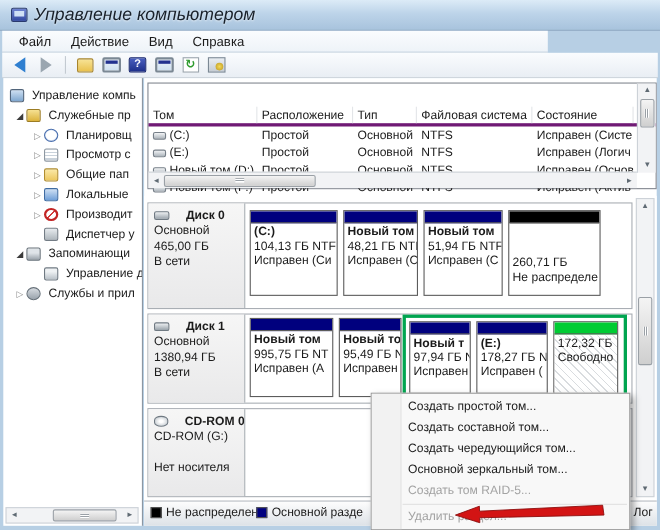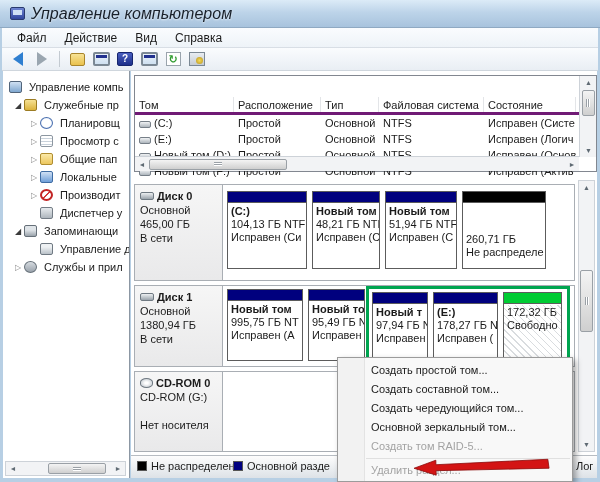--- a/index.html
+++ b/index.html
@@ -9,21 +9,21 @@
 
   
   .titlebar { position:absolute; left:0; top:0; width:600px; height:28px;
     background:linear-gradient(#dcebf7,#bdd4e9 45%,#a8c3dd); display:flex; align-items:center;
     border-bottom:1px solid #8fa9c2; }
   .app-icon { width:15px; height:13px; margin:0 6px 0 10px;
     background:linear-gradient(#6f84d2,#31479e); border:1px solid #2a3a6e; border-radius:2px; position:relative; }
   .app-icon:after { content:""; position:absolute; left:2px; top:2px; right:2px; height:5px; background:#cfe0f5; }
   .title { font-size:16px; color:#18202a; text-shadow:0 1px 2px #ffffffaa;font-style:italic; }
 
-  .menubar { position:absolute; left:2px; top:28px; width:596px; height:20px;
+  .menubar { position:absolute; left:2px; top:28px; width:496px; height:20px;
     background:linear-gradient(#fafcfe,#eef3f8); border-bottom:1px solid #d8dee5; display:flex; align-items:center; padding-left:6px; }
   .menu-item { font-size:12px; padding:2px 9px; cursor:default; }
 
   .toolbar { position:absolute; left:2px; top:48px; width:596px; height:23px;
     background:linear-gradient(#fafcfe,#e9eef4); border-bottom:1px solid #cfd6dd; display:flex; align-items:center; padding-left:6px; gap:4px; }
   .tbtn { width:20px; height:18px; display:flex; align-items:center; justify-content:center; }
   .tsep { width:1px; height:16px; background:#c3cad1; margin:0 3px; }
   .frame-ic { width:17px; height:14px; border:2px solid #7b8894; border-radius:2px; background:linear-gradient(#eaf2fa,#cfe0f0); position:relative; }
   .frame-ic:after { content:""; position:absolute; left:1px; top:1px; right:1px; height:3px; background:#22318f; }
   .help-ic { width:16px; height:14px; background:linear-gradient(#4a5fc0,#1d2f8a); border:1px solid #16256e; border-radius:2px; color:#fff; font-size:10px; font-weight:bold; text-align:center; line-height:12px; }
@@ -71,21 +71,21 @@
   .vrow .c { padding:0 4px; white-space:nowrap; overflow:hidden; }
   .c1 { width:99px; } .c2 { width:87px; } .c3 { width:58px; } .c4 { width:105px; } .c5 { width:92px; }
   .volic { display:inline-block; width:12px; height:7px; background:linear-gradient(#f0f2f4,#aeb6bd); border:1px solid #767f88; border-radius:2px; margin-right:3px; vertical-align:middle; }
   .vtv { position:absolute; right:0; top:0; width:17px; height:81px; background:#f2f3f5; border-left:1px solid #cdd2d8; }
   .vtv .sarrow { width:17px; }
   .vth { position:absolute; left:0; bottom:0; right:17px; height:15px; background:#f2f3f5; border-top:1px solid #cdd2d8; display:flex; align-items:center; }
 
   .diskarea { position:absolute; left:0; right:0; top:107px; bottom:23px; background:#fff; }
   .drow { position:absolute; left:3px; width:441px; border:1px solid #a9aeb4; background:#fff; display:flex; }
   .dlabel { width:88px; flex:0 0 88px; background:linear-gradient(#f6f6f6,#e9e9ea); border-right:1px solid #a9aeb4; padding:4px 5px; line-height:14px; white-space:nowrap; overflow:hidden; }
-  .dlabel .dname { font-weight:bold; display:flex; align-items:center; gap:3px; }
+  .dlabel .dname { font-weight:bold; display:flex; align-items:center; gap:15px; }
   .diskic { width:14px; height:8px; background:linear-gradient(#eceff1,#9aa3ab); border:1px solid #6f7982; border-radius:2px; flex:0 0 14px; }
   .cdic { width:13px; height:10px; border-radius:50% / 40%; background:radial-gradient(#fff 20%,#b8c0c7); border:1px solid #6f7982; flex:0 0 13px; }
   .dgraph { position:relative; flex:1; }
   .pbox { position:absolute; border:1px solid #5c5c5c; background:#fff; overflow:hidden; }
   .pbar { height:11px; border-bottom:1px solid #5c5c5c; }
   .ptext { padding:2px 3px; line-height:13px; white-space:nowrap; overflow:hidden; }
   .pname { font-weight:bold; }
   .free-body { position:absolute; left:0; right:0; top:12px; bottom:0;
      background:repeating-linear-gradient(45deg,#ffffff 0 4px,#d9dcdf 4px 5px); }
   .extframe { position:absolute; border:3px solid; }

